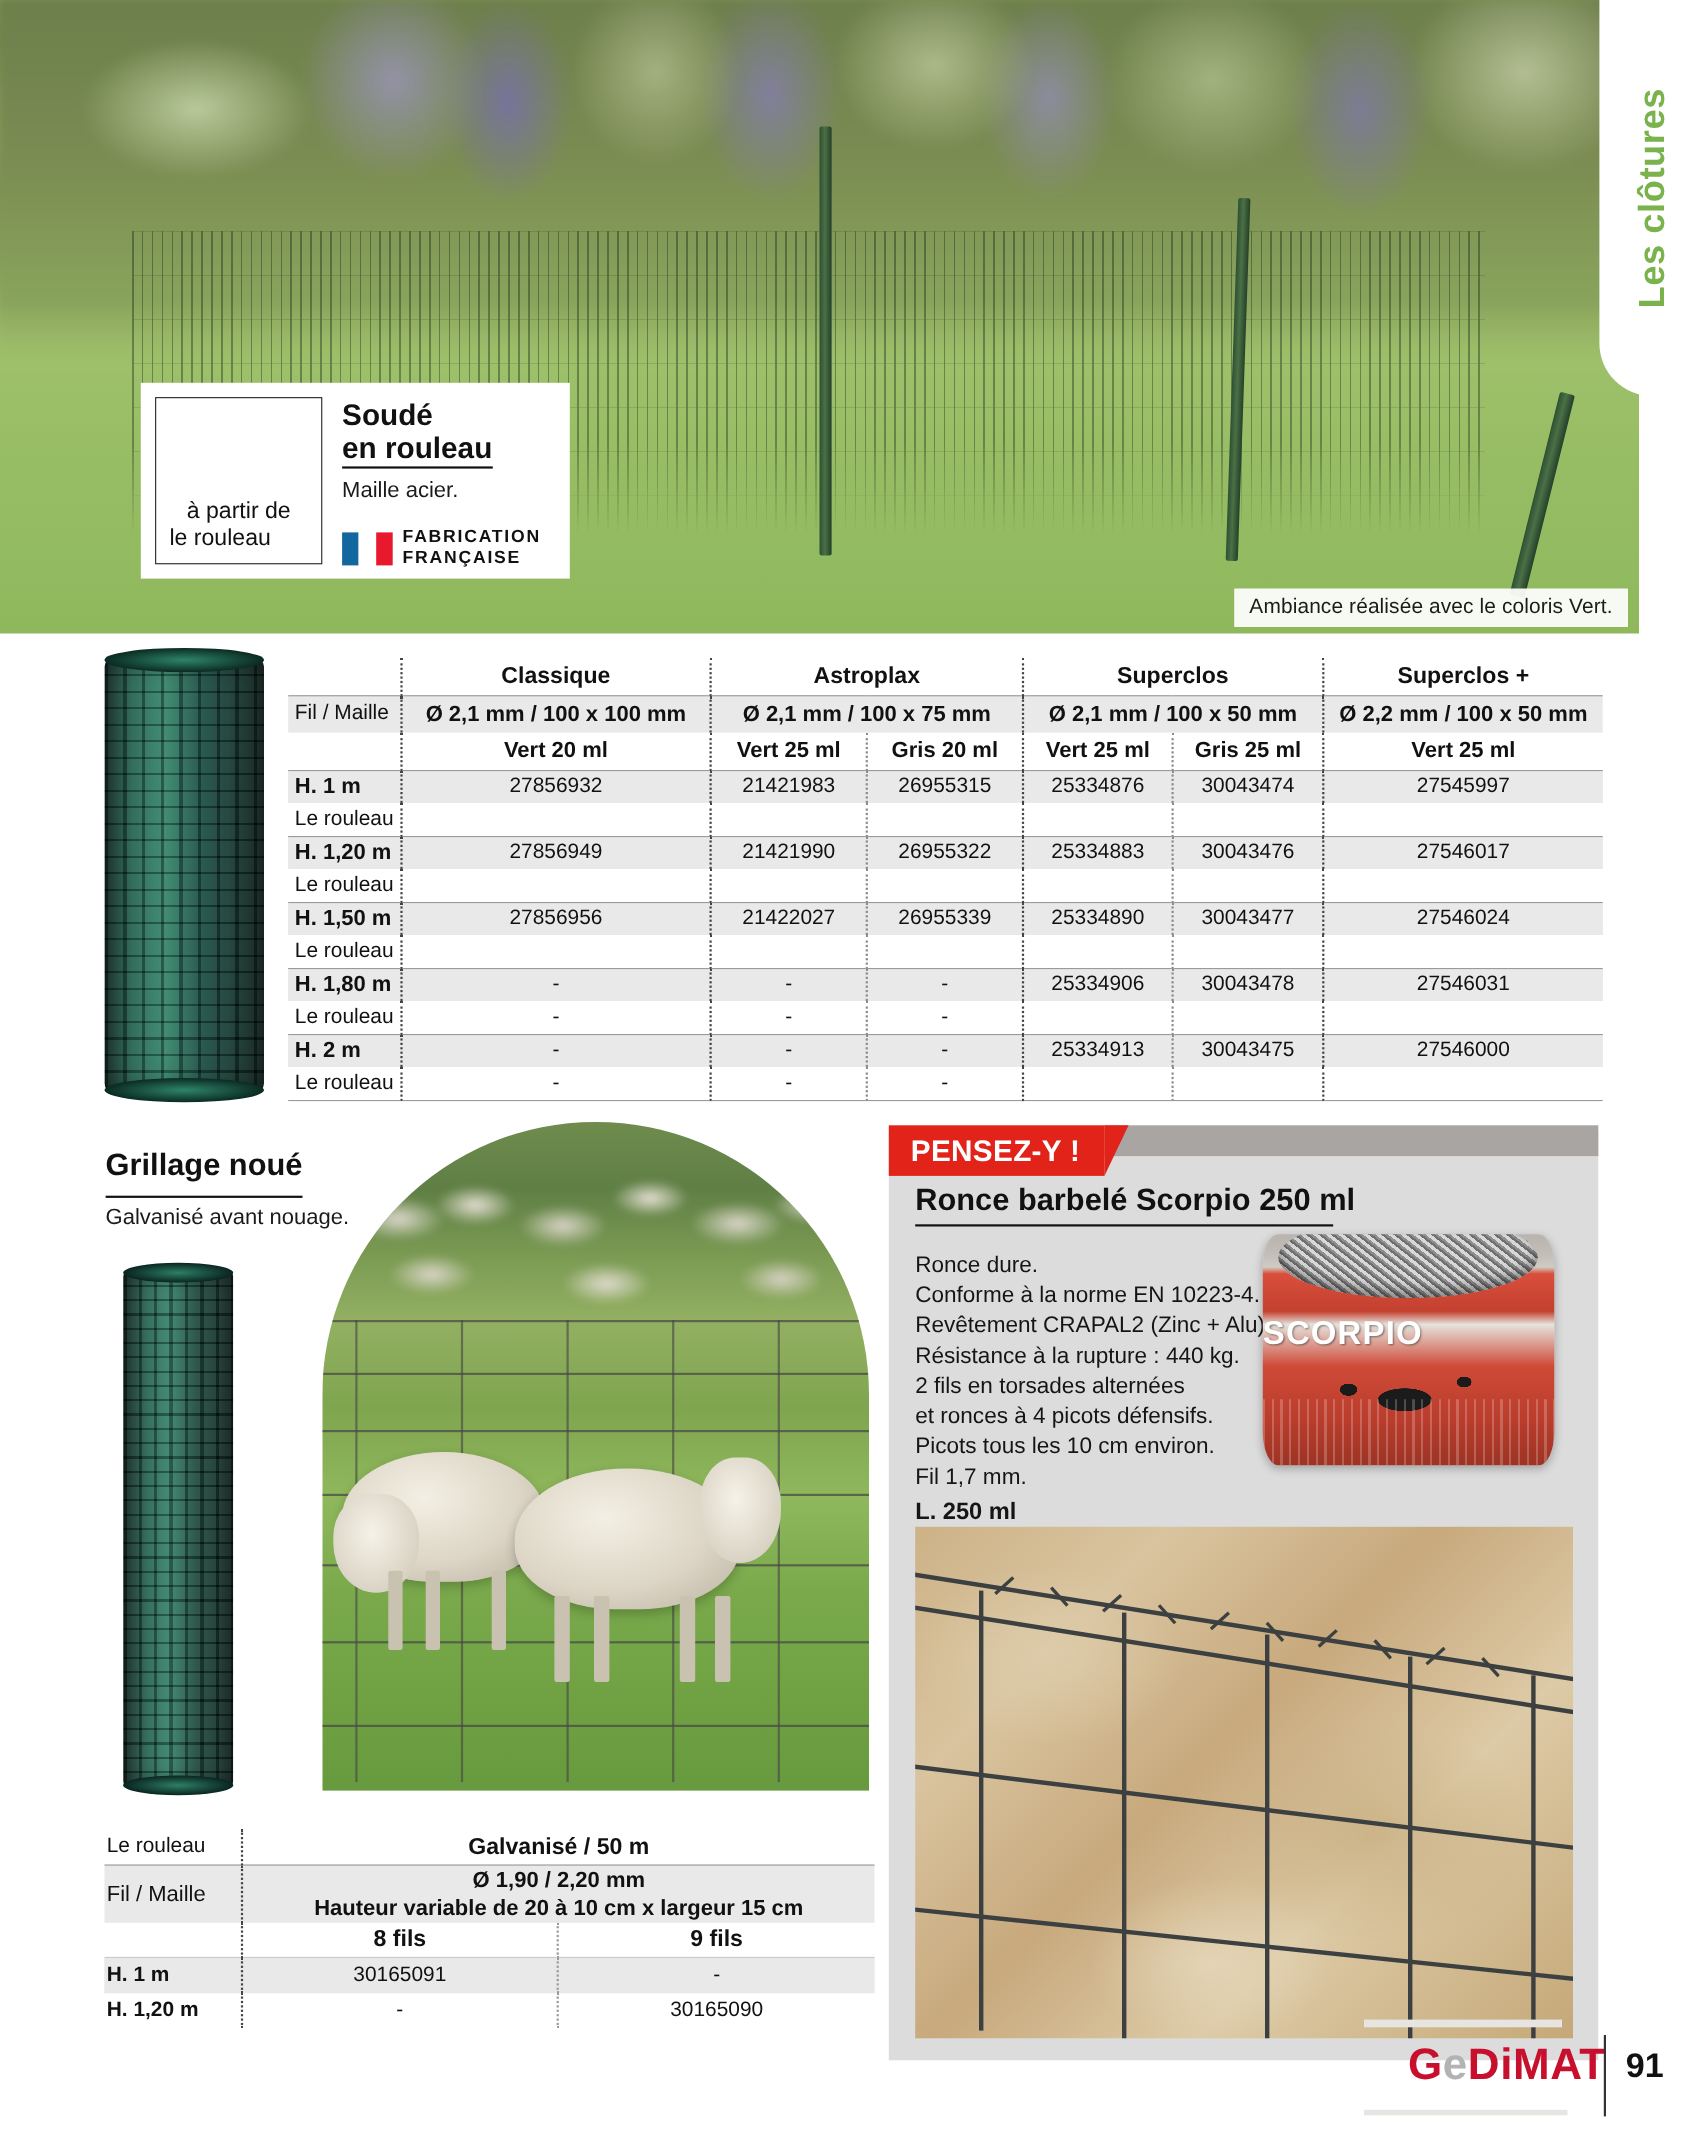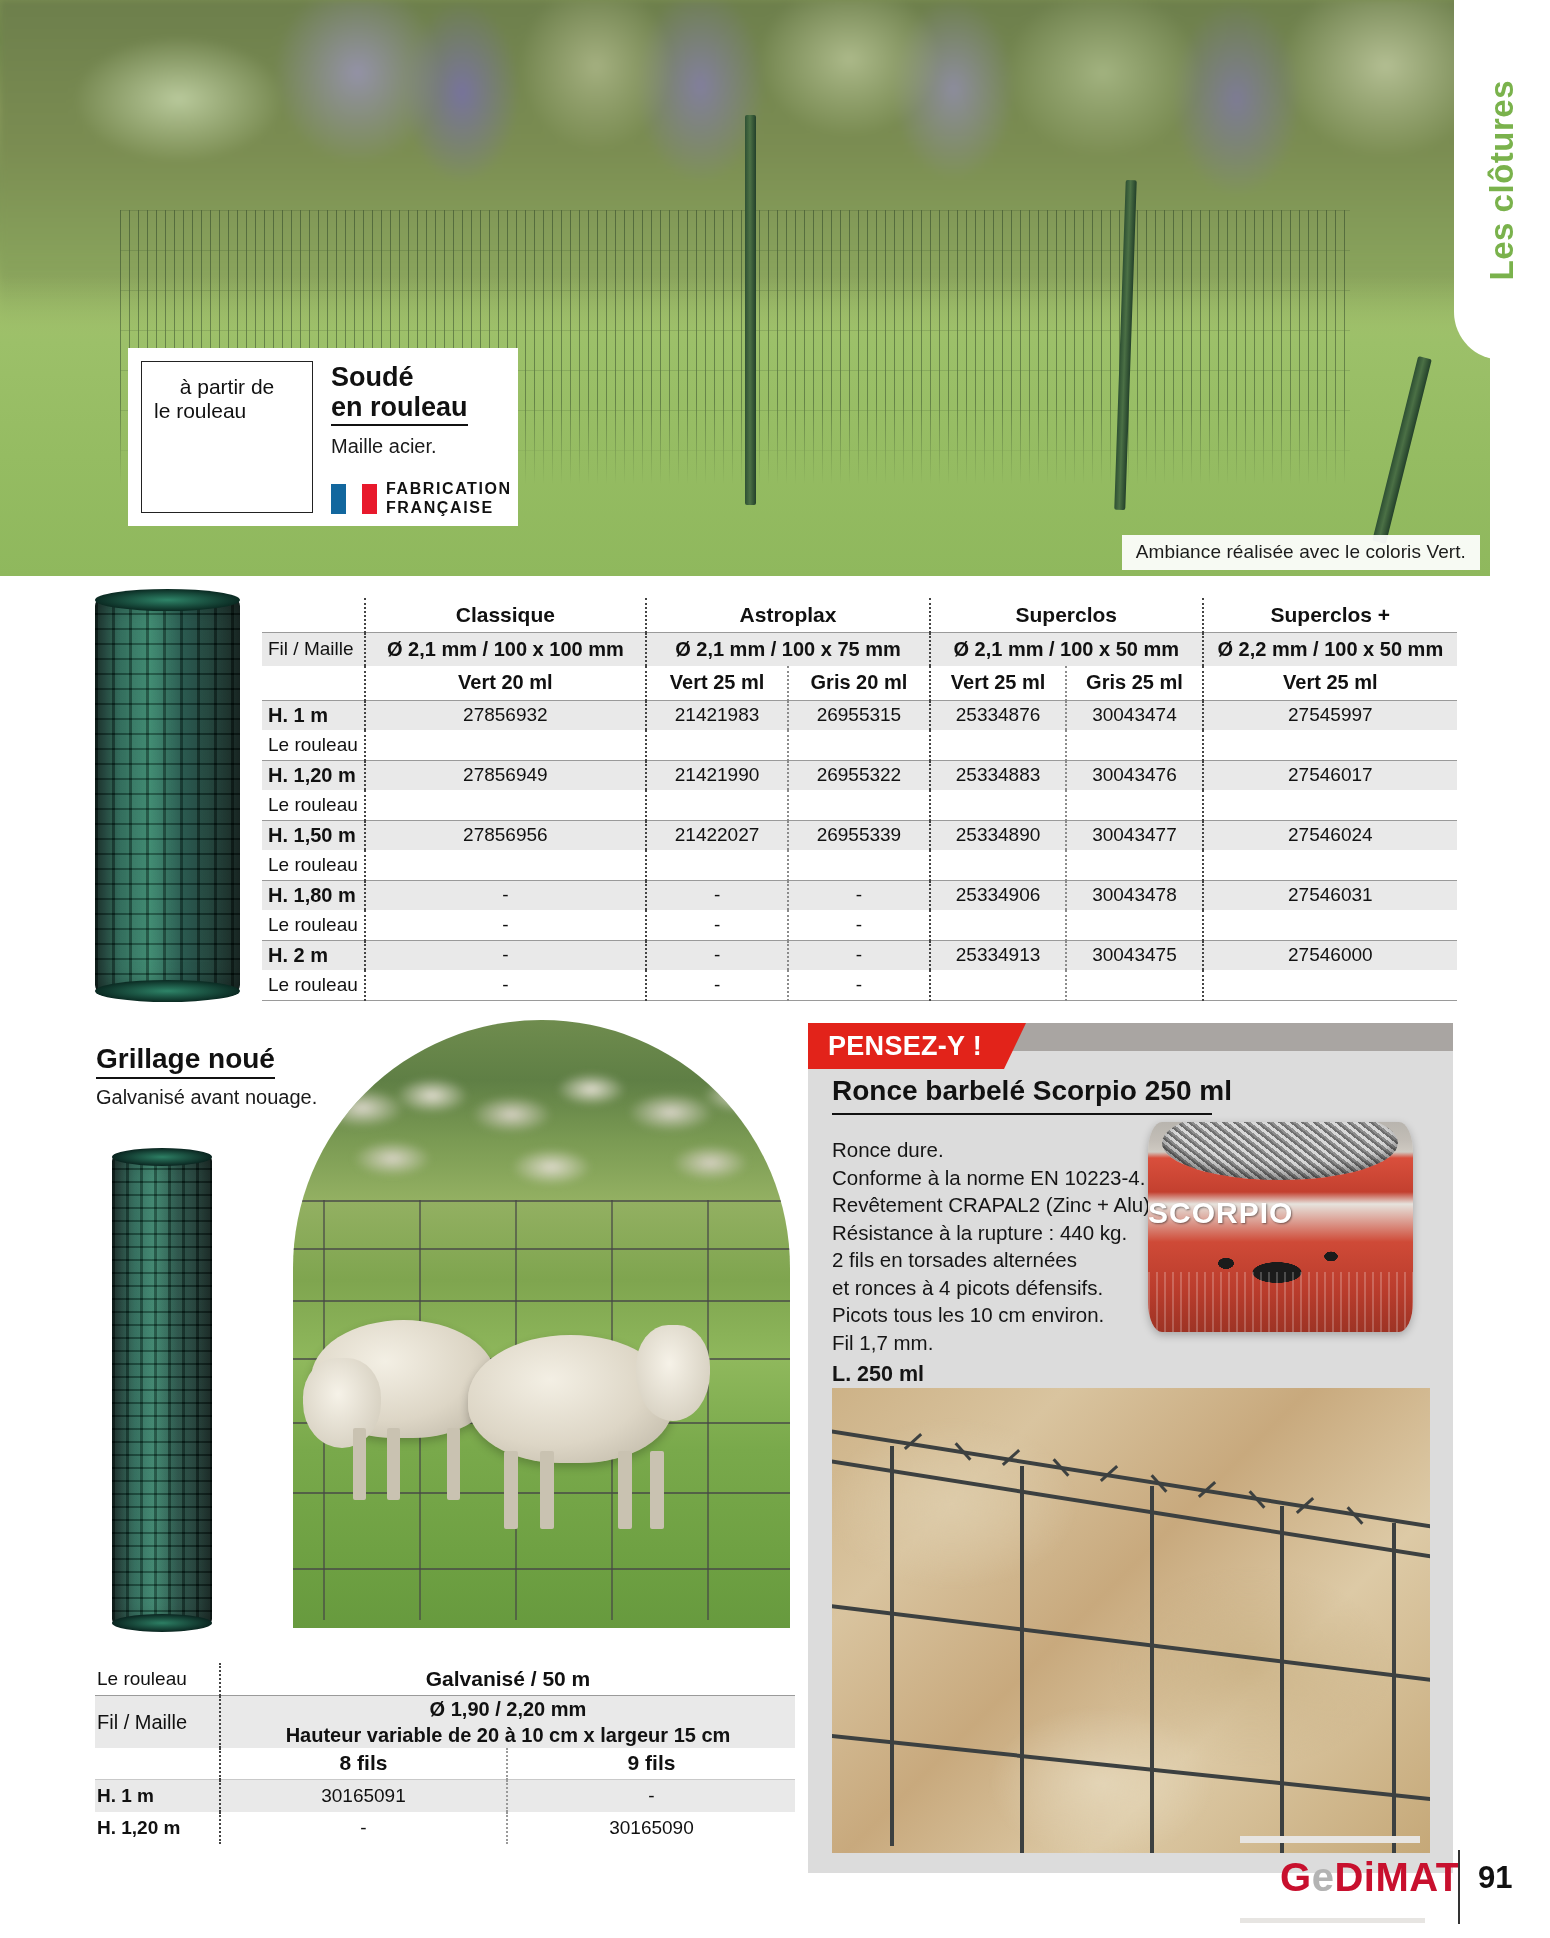--- a/index.html
+++ b/index.html
@@ -81,22 +81,22 @@
     font-size: 33px; font-weight: bold; color:#7ab24c; letter-spacing:.5px;
     white-space:nowrap;
   }
 
   
   .info-card {
     position:absolute; left:128px; top:348px; width:390px; height:178px;
     background:#fff; display:flex; align-items:stretch;
   }
   .price-box {
-    width: 172px; margin: 13px 0 13px 13px; border:1.6px solid #222;
-    display:flex; flex-direction:column; justify-content:flex-start;
+    width: 152px; margin: 13px 0 13px 13px; border:1.6px solid #222;
+    display:flex; flex-direction:column; justify-content:flex-end;
     padding: 13px 10px 11px 10px;
   }
   .price-box .pb-top { font-size:21px; color:#111; text-align:center; }
   .price-box .pb-bot { font-size:21px; color:#111; text-align:left; padding-left:2px;}
   .info-right { padding: 14px 0 0 18px; }
   .info-right h2 { font-size:27px; line-height:1.12; color:#111; font-weight:bold;
                    display:inline-block; border-bottom:2.5px solid #111; padding-bottom:2px;}
   .info-right .sub { margin-top:9px; font-size:20px; color:#1a1a1a; }
   .fab-fr { margin-top: 22px; display:flex; align-items:center; gap:9px; }
   .flag { display:flex; width:46px; height:30px; }
@@ -151,21 +151,21 @@
   .t2 .hd { font-weight:bold; font-size:21px; }
   .t2 .spec { font-weight:bold; font-size:20px; background:#e9e9e9; line-height:1.3;}
   .t2 .sepL { border-left: 2.5px dotted #444; }
   .t2 .sepL-light { border-left: 2px dotted #9a9a9a; }
   .t2 .topline td { border-top: 1.7px solid #9a9a9a; }
   .t2 .botline td { border-bottom: 1.5px solid #c9c9c9; }
 
   
   .gn-title { position:absolute; left:96px; top:1043px; }
   .gn-title h3 { font-size:28px; font-weight:bold; color:#111; display:inline-block;
-                 border-bottom:2.5px solid #111; padding-bottom:2px;}
+                 border-bottom:2.5px solid #111; padding-bottom:12px;}
   .gn-title p { margin-top:7px; font-size:20px; color:#1a1a1a; }
 
   .roll-bot {
     position:absolute; left:112px; top:1155px; width:100px; height:470px;
     border-radius:6px;
     background:
       repeating-linear-gradient(to bottom, rgba(0,0,0,.30) 0 2px, rgba(255,255,255,.06) 2px 13px),
       repeating-linear-gradient(to right, rgba(0,0,0,.33) 0 3px, rgba(255,255,255,.07) 3px 14px),
       linear-gradient(to right, #0a2520 0%, #1b5b49 22%, #2a7a60 42%, #124034 66%, #071d18 100%);
     box-shadow: inset 0 0 22px rgba(0,0,0,.55);

